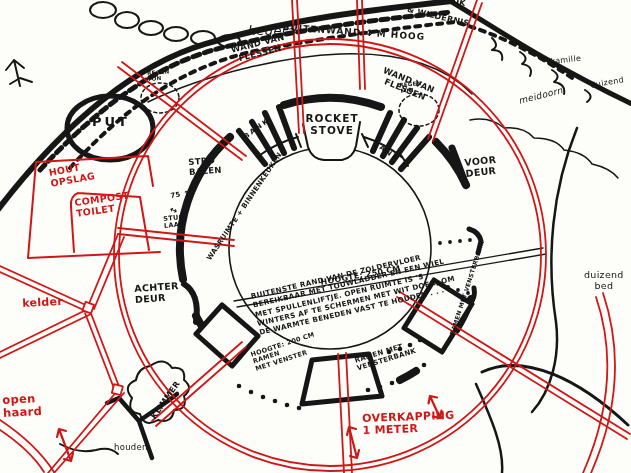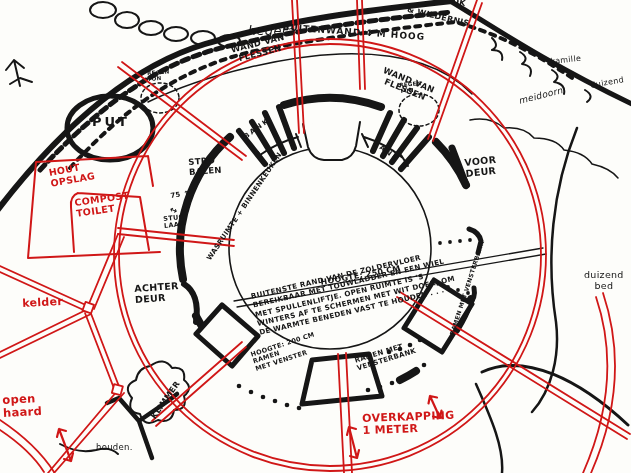--- a/index.html
+++ b/index.html
@@ -171,20 +171,22 @@
 
 <div class="lbl" style="left:283px;top:22px;font-size:9px;letter-spacing:1px;transform:rotate(4deg)">BUITENWAND 4 M HOOG</div>
 <div class="lbl ctr" style="left:230px;top:46px;font-size:8.5px;transform:rotate(-14deg)">WAND VAN
 FLESSEN</div>
 <div class="lbl ctr" style="left:385px;top:66px;font-size:8.5px;transform:rotate(22deg)">WAND VAN
 FLESSEN</div>
 <div class="lbl" style="left:147px;top:70px;font-size:5.5px;transform:rotate(-4deg)">REGEN
 TON</div>
 <div class="lbl" style="left:399px;top:82px;font-size:5.5px;transform:rotate(-5deg)">REGEN
 TON</div>
+<div class="lbl ctr" style="left:301px;top:113px;width:62px;font-size:10.5px;letter-spacing:1px">ROCKET
+STOVE</div>
 <div class="lbl" style="left:243px;top:135px;font-size:7px;letter-spacing:2px;transform:rotate(-36deg)">BANK</div>
 <div class="lbl" style="left:376px;top:140px;font-size:7px;letter-spacing:2px;transform:rotate(36deg)">BANK</div>
 <div class="lbl" style="left:188px;top:158px;font-size:8.5px;transform:rotate(-4deg)">STRO
 BALEN</div>
 <div class="lbl" style="left:170px;top:193px;font-size:7px;transform:rotate(-8deg)">75 ↑</div>
 <div class="lbl" style="left:172px;top:204px;font-size:9px;transform:rotate(22deg)">↔</div>
 <div class="lbl" style="left:163px;top:216px;font-size:6.5px;transform:rotate(-6deg)">STUC
 LAAG</div>
 <div class="lbl" style="left:206px;top:258px;font-size:7px;transform:rotate(-56deg)">WASRUIMTE + BINNENKEUKEN</div>
 <div class="lbl" style="left:464px;top:158px;font-size:9.5px;transform:rotate(-6deg)">VOOR
@@ -211,15 +213,15 @@
 haard</div>
 <div class="lbl lt ctr" style="left:584px;top:270px;font-size:9.5px">duizend
 bed</div>
 <div class="lbl it" style="left:518px;top:96px;font-size:9px;transform:rotate(-14deg)">meidoorn</div>
 <div class="lbl lt" style="left:550px;top:58px;font-size:8px;transform:rotate(-6deg)">kamille</div>
 <div class="lbl lt" style="left:590px;top:82px;font-size:8px;transform:rotate(-10deg)">duizend</div>
 <div class="lbl it" style="left:248px;top:24px;font-size:13px">hedera</div>
 <div class="lbl" style="left:446px;top:-4px;font-size:8px;transform:rotate(12deg)">OOK</div>
 <div class="lbl" style="left:408px;top:6px;font-size:8px;transform:rotate(13deg)">&amp; WILDERNIS</div>
 <div class="lbl" style="left:150px;top:416px;font-size:8px;transform:rotate(-55deg)">KLIMMER</div>
-<div class="lbl lt" style="left:96px;top:443px;font-size:8.5px">houden.</div>
+<div class="lbl lt" style="left:114px;top:443px;font-size:8.5px">houden.</div>
 
 </div>
 
 </body></html>

